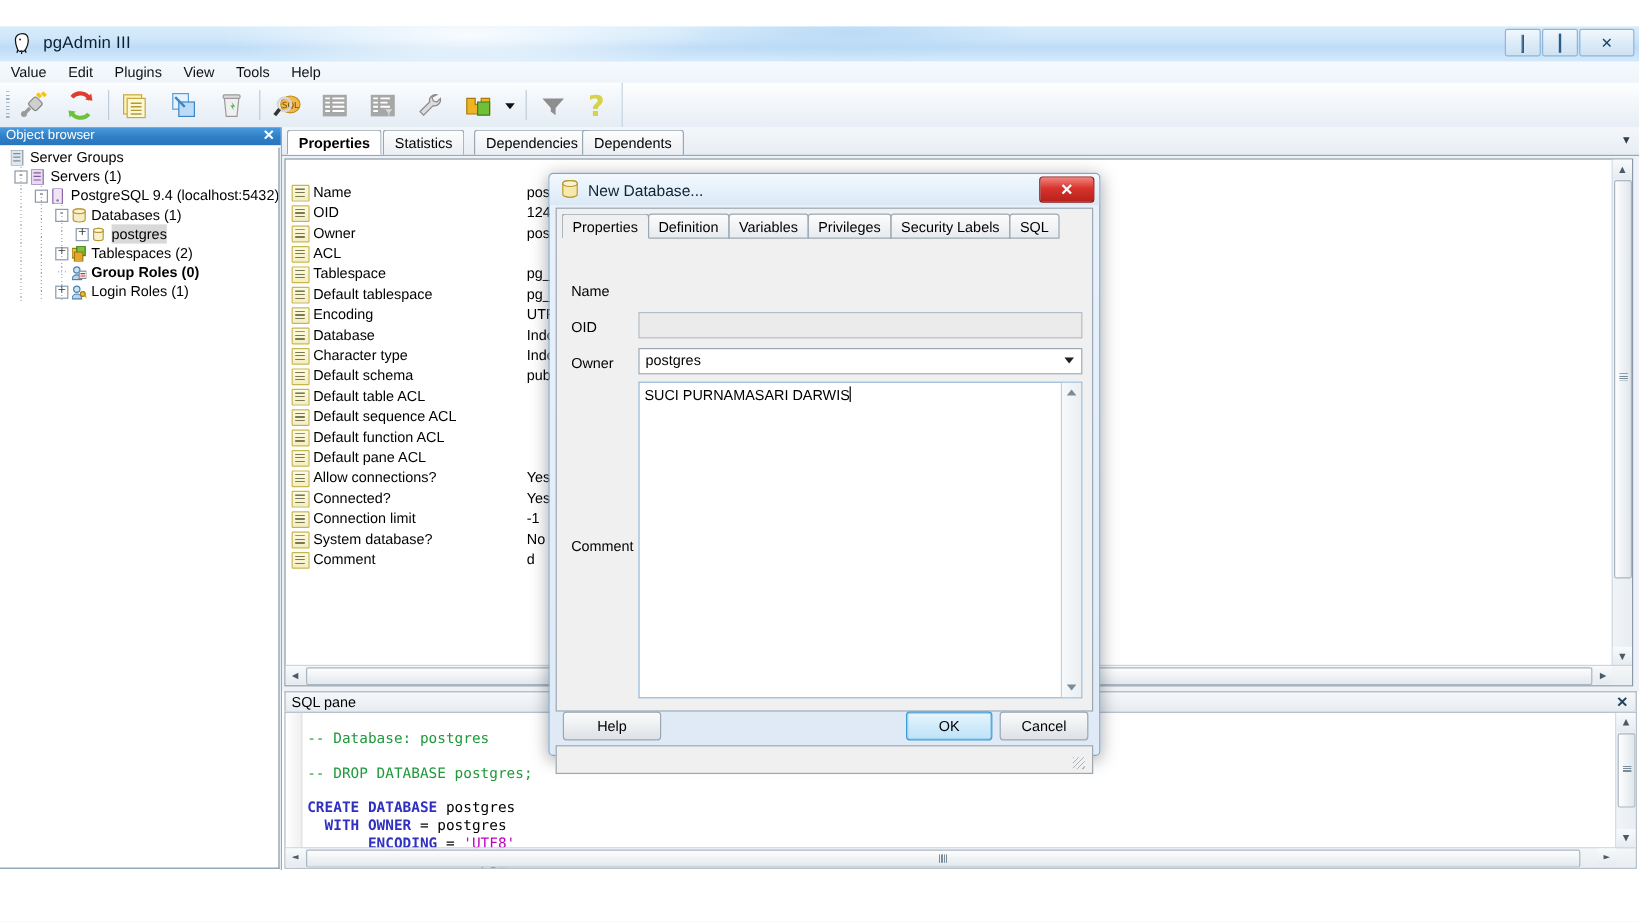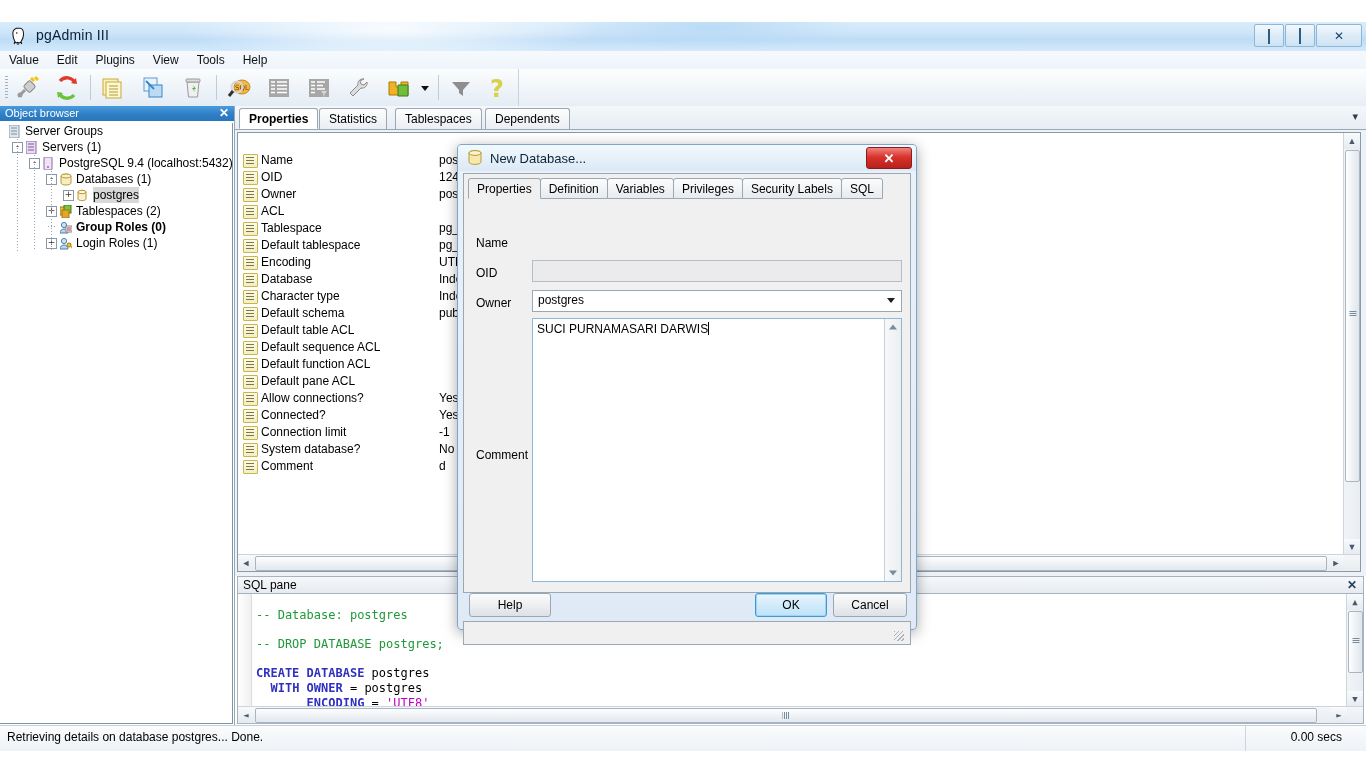--- a/index.html
+++ b/index.html
@@ -508,21 +508,21 @@
         <div class="vdots" style="left: 51px; top: 48px; height: 48px;"></div>
         <div class="vdots" style="left: 51px; top: 96px; height: 32px;"></div>
       </div>
   </div>
 
   <div class="mainpane">
 
     <div class="tabsrow">
       <div class="ptab active" style="left:4px">Properties</div>
       <div class="ptab" style="left:84px">Statistics</div>
-      <div class="ptab" style="left:160px">Tablespaces</div>
+      <div class="ptab" style="left:160px">Dependencies</div>
       <div class="ptab" style="left:250px">Dependents</div>
       <div class="tabs-chev">▾</div>
     </div>
 
     <div class="proplist">
       <div id="prop-rows">
           <div class="prow" style="top: 19px;">
             <span class="pico"></span>
             <span class="pname">Name</span>
             <span class="pval">postgres</span>
@@ -742,25 +742,20 @@
     <div class="dlg-btnbar">
       <div class="dbtn" style="left:6px;width:82px">Help</div>
       <div class="dbtn primary" style="left:292px;width:72px">OK</div>
       <div class="dbtn" style="left:370px;width:74px">Cancel</div>
     </div>
     <div class="dlg-foot" style="top:476px;height:24px;background:#f0f0f0;border:1px solid #9aa8b4;box-sizing:border-box;">
       <div class="grip-corner"></div>
     </div>
   </div>
 
-  <div class="statusbar">
-    <div class="msg">Retrieving details on database postgres... Done.</div>
-    <div class="sep" style="right:120px"></div>
-    <div class="secs">0.00 secs</div>
-  </div>
 
   <div class="taskbar">
     <div class="startbtn">
       <svg viewBox="0 0 50 36" width="50" height="36">
         <circle cx="25" cy="18" r="16" fill="#0b2a47"></circle>
         <circle cx="25" cy="18" r="14" fill="url(#og)"></circle>
         <defs>
             <radialGradient id="og" cx="35%" cy="25%">
               <stop offset="0" stop-color="#9fe0ff"></stop>
               <stop offset="1" stop-color="#0d6bb0"></stop>

